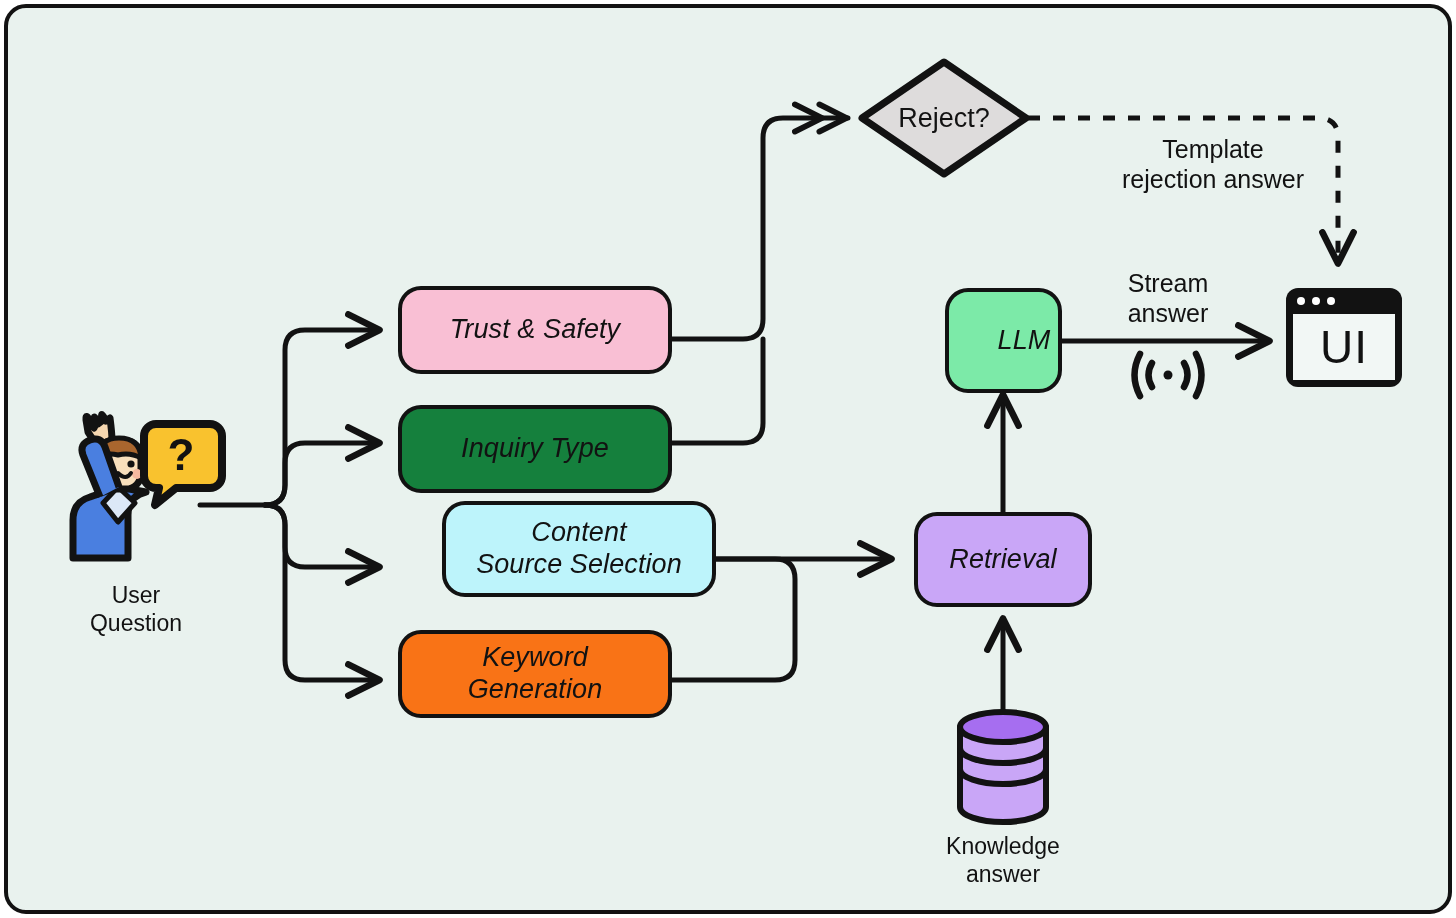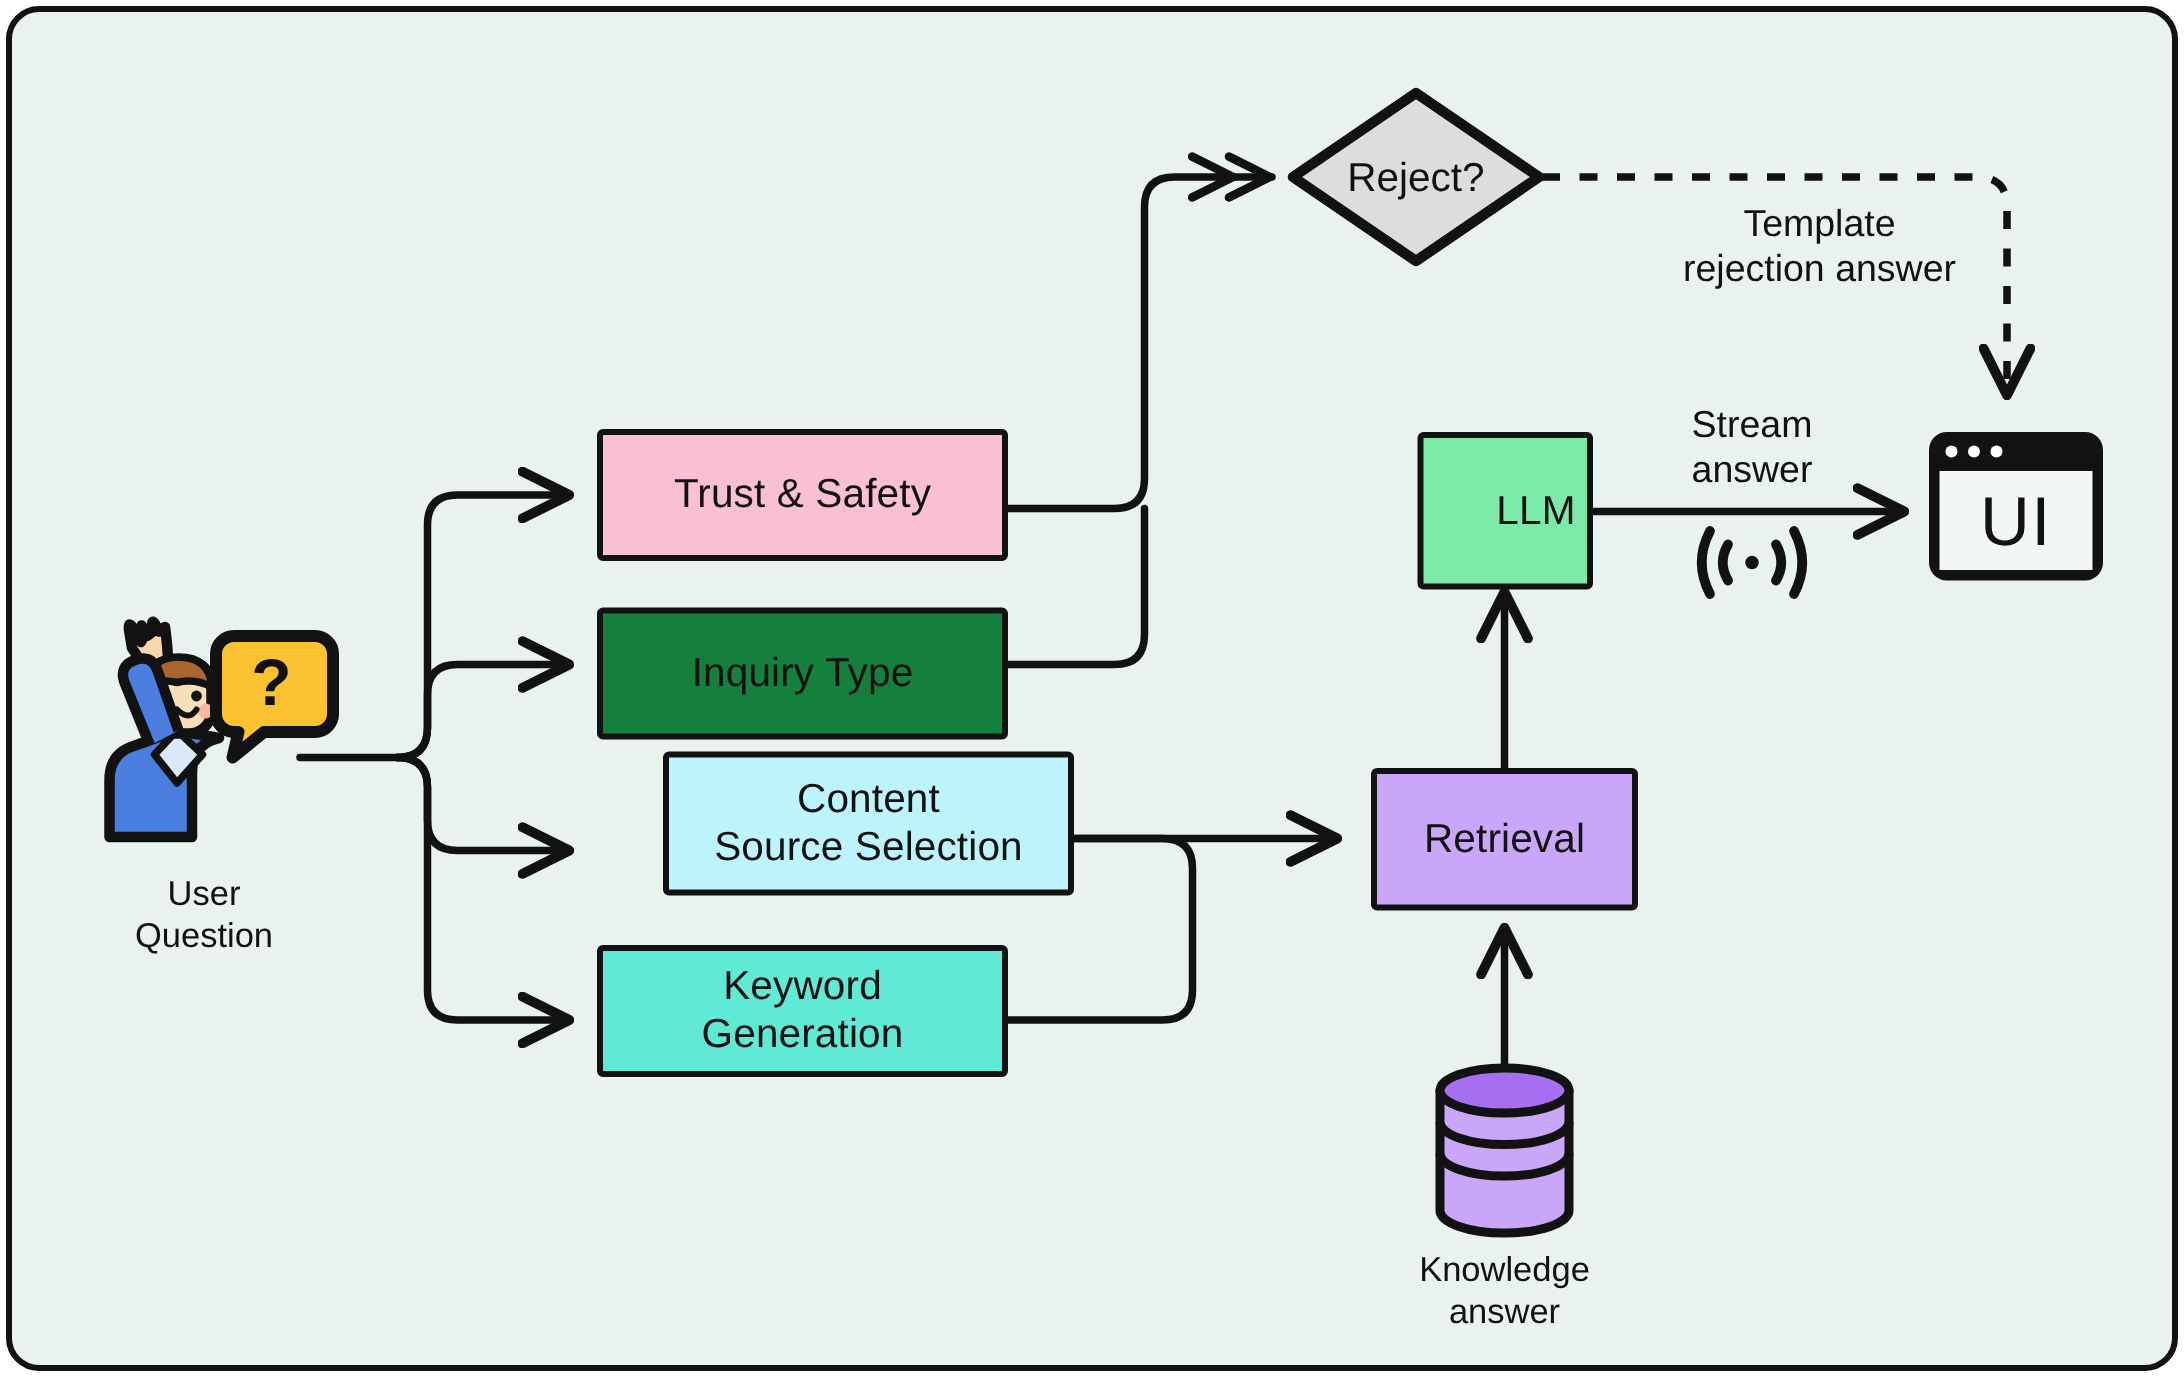--- a/index.html
+++ b/index.html
@@ -32,29 +32,30 @@
     left: 0;
     top: 0;
     width: 1456px;
     height: 918px;
     overflow: visible;
   }
   .node {
     position: absolute;
     box-sizing: border-box;
     border: 4px solid #121212;
-    border-radius: 4px;
+    border-radius: 23px;
     display: flex;
     align-items: center;
     justify-content: center;
     text-align: center;
     color: #121212;
     font-size: 27px;
     line-height: 1.18;
     letter-spacing: 0.1px;
+    font-style: italic;
   }
   .node span { display: block; }
   .caption {
     position: absolute;
     text-align: center;
     color: #121212;
     font-size: 23px;
     line-height: 1.2;
     white-space: pre-line;
   }
@@ -210,21 +211,21 @@
   <div class="node" style="left:398px; top:405px; width:274px; height:88px; background:#15803d;">
     <span>Inquiry Type</span>
   </div>
 
   <div class="node" style="left:398px; top:501px; width:274px; height:96px; background:#bdf4fb;
               white-space:pre-line;margin-left:44px;">
     <span>Content
 Source Selection</span>
   </div>
 
-  <div class="node" style="left:398px; top:630px; width:274px; height:88px; background:#5eead4;
+  <div class="node" style="left:398px; top:630px; width:274px; height:88px; background:#f97316;
               white-space:pre-line;">
     <span>Keyword
 Generation</span>
   </div>
 
   <div class="diamond-wrap" style="left:862px; top:62px; width:164px; height:112px;">
     <div class="diamond-label">Reject?</div>
   </div>
 
   <div class="node" style="left:945px; top:288px; width:117px; height:105px; background:#7ceaa8;padding-left:41px;">

